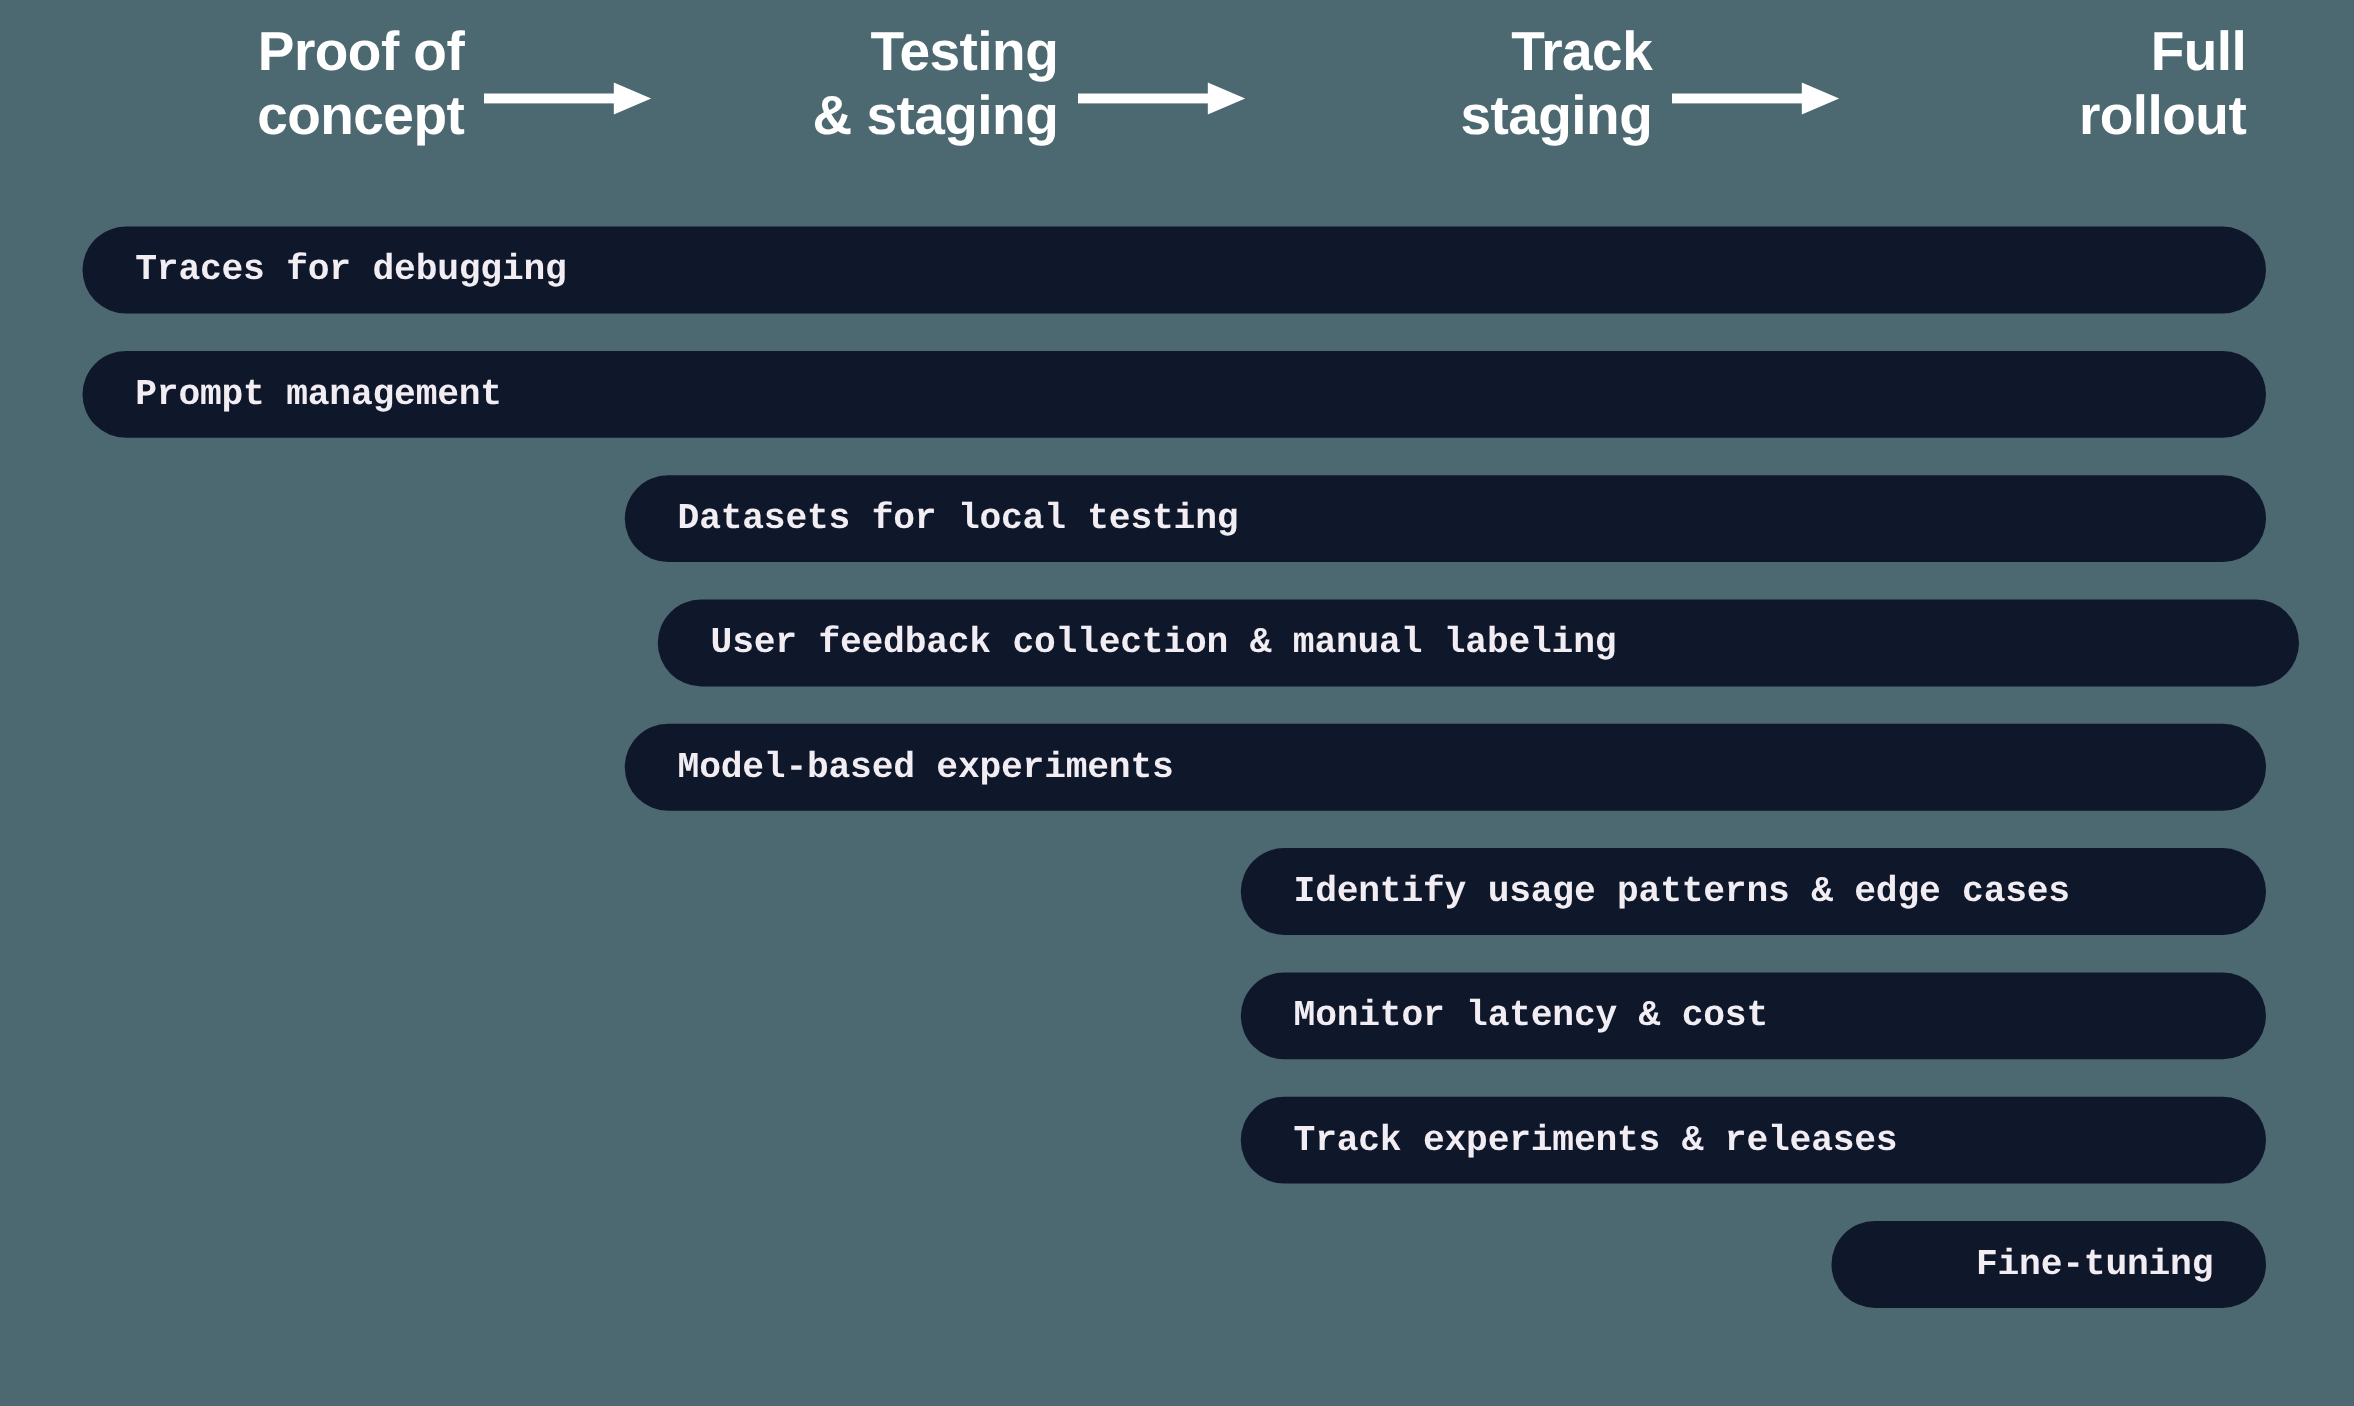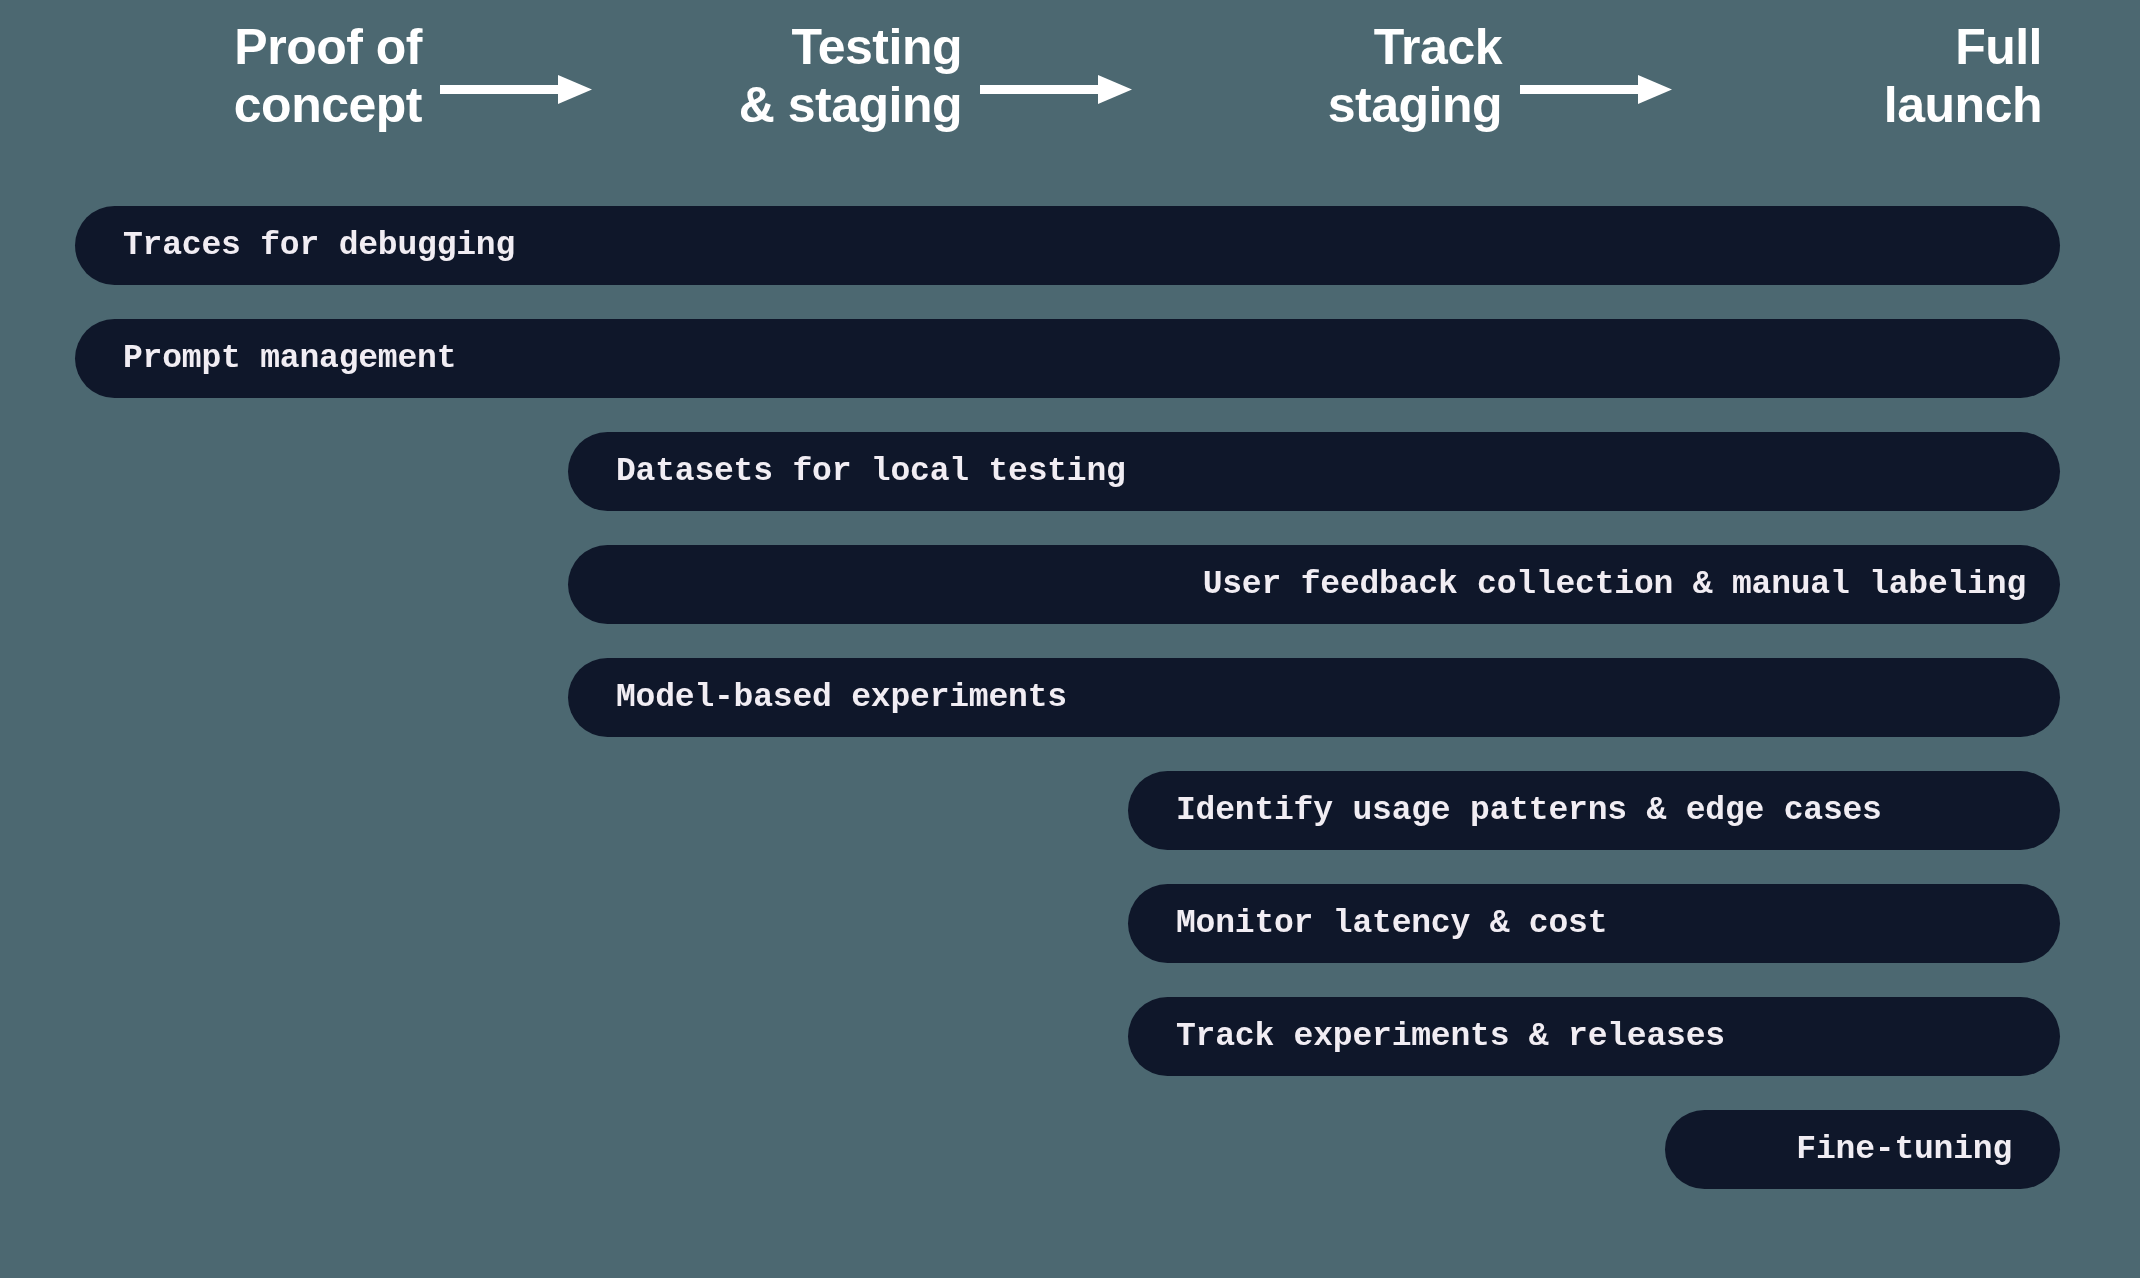--- a/index.html
+++ b/index.html
@@ -120,38 +120,38 @@
 
     <div class="arrow arrow-3">
       <svg viewBox="0 0 152 32" xmlns="http://www.w3.org/2000/svg" aria-hidden="true">
         <rect x="0" y="12" width="126" height="9" fill="#ffffff"></rect>
         <polygon points="118,2 152,16.5 118,31" fill="#ffffff"></polygon>
       </svg>
     </div>
 
     <div class="phase phase-4">
       <span>Full</span>
-      <span class="l2">launch</span>
+      <span class="l2">rollout</span>
     </div>
 
   </div>
 
   <div class="pill" style="left: 75px; top: 206px; width: 1985px;">
     <span class="pill-label">Traces for debugging</span>
   </div>
 
   <div class="pill" style="left: 75px; top: 319px; width: 1985px;">
     <span class="pill-label">Prompt management</span>
   </div>
 
   <div class="pill" style="left: 568px; top: 432px; width: 1492px;">
     <span class="pill-label">Datasets for local testing</span>
   </div>
 
-  <div class="pill" style="left: 568px; top: 545px; width: 1492px; justify-content: flex-end;">
+  <div class="pill" style="left: 598px; top: 545px; width: 1492px;">
     <span class="pill-label">User feedback collection &amp; manual labeling</span>
   </div>
 
   <div class="pill" style="left: 568px; top: 658px; width: 1492px;">
     <span class="pill-label">Model-based experiments</span>
   </div>
 
   <div class="pill" style="left: 1128px; top: 771px; width: 932px;">
     <span class="pill-label">Identify usage patterns &amp; edge cases</span>
   </div>

